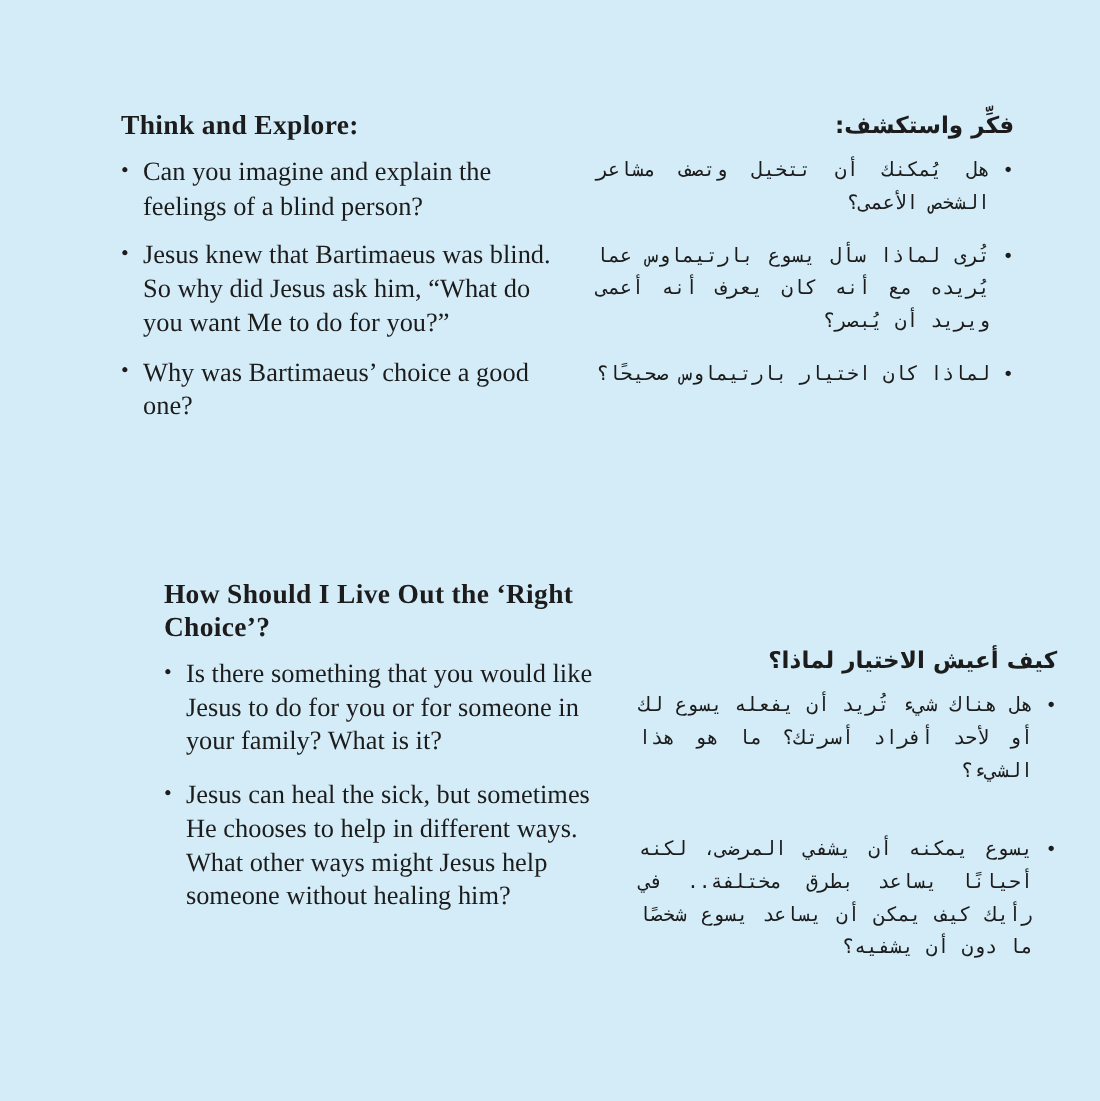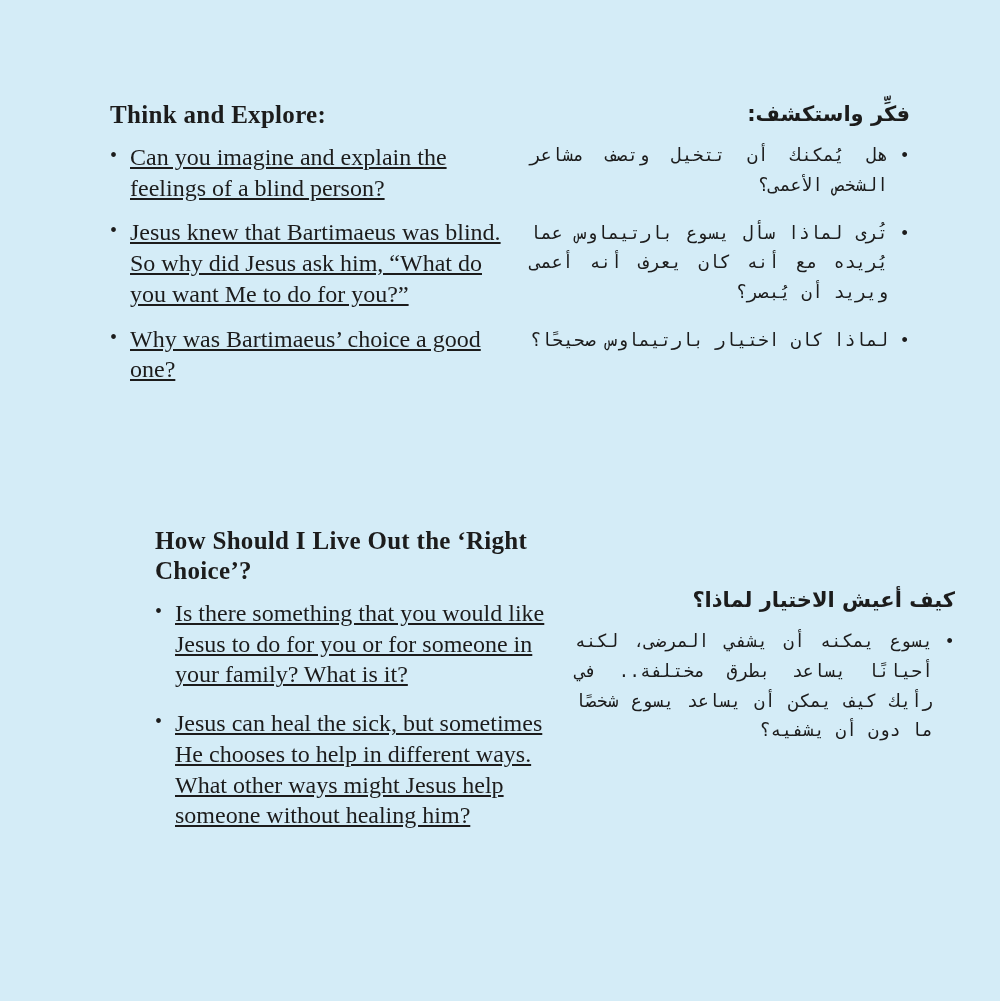--- a/index.html
+++ b/index.html
@@ -34,21 +34,21 @@
 
   .col-en {
     width: 400px;
     margin-left: 110px;
     text-align: left;
     direction: ltr;
   }
 
   .col-ar {
     width: 380px;
-    margin-left: 20px;
+    margin-left: 32px;
     text-align: right;
     direction: rtl;
   }
 
   .heading-en {
     font-family: "Liberation Serif", serif;
     font-weight: bold;
     font-size: 25px;
     line-height: 1.2;
     letter-spacing: 0.3px;
@@ -69,21 +69,20 @@
     margin: 0;
     padding: 0;
   }
 
   ul.list-en > li {
     position: relative;
     padding-left: 20px;
     margin-bottom: 14px;
     font-size: 24px;
     line-height: 1.28;
-    text-decoration: underline;
   }
   ul.list-en > li::before {
     content: "\2022";
     position: absolute;
     left: 0;
     top: -1px;
     font-size: 20px;
     line-height: 1.4;
   }
 
@@ -142,18 +141,19 @@
     <div class="col col-en">
       <h2 class="heading-en">How Should I Live Out the ‘Right Choice’?</h2>
       <ul class="list list-en">
         <li>Is there something that you would like Jesus to do for you or for someone in your family? What is it?</li>
         <li>Jesus can heal the sick, but sometimes He chooses to help in different ways. What other ways might Jesus help someone without healing him?</li>
       </ul>
     </div>
     <div class="col col-ar">
       <h2 class="heading-ar">كيف أعيش الاختيار لماذا؟</h2>
       <ul class="list list-ar">
+        <li>هل هناك شيء تُريد أن يفعله يسوع لك أو لأحد أفراد أسرتك؟ ما هو هذا الشيء؟</li>
         <li>يسوع يمكنه أن يشفي المرضى، لكنه أحيانًا يساعد بطرق مختلفة.. في رأيك كيف يمكن أن يساعد يسوع شخصًا ما دون أن يشفيه؟</li>
       </ul>
     </div>
   </div>
 
 </div>
 
 </body></html>

